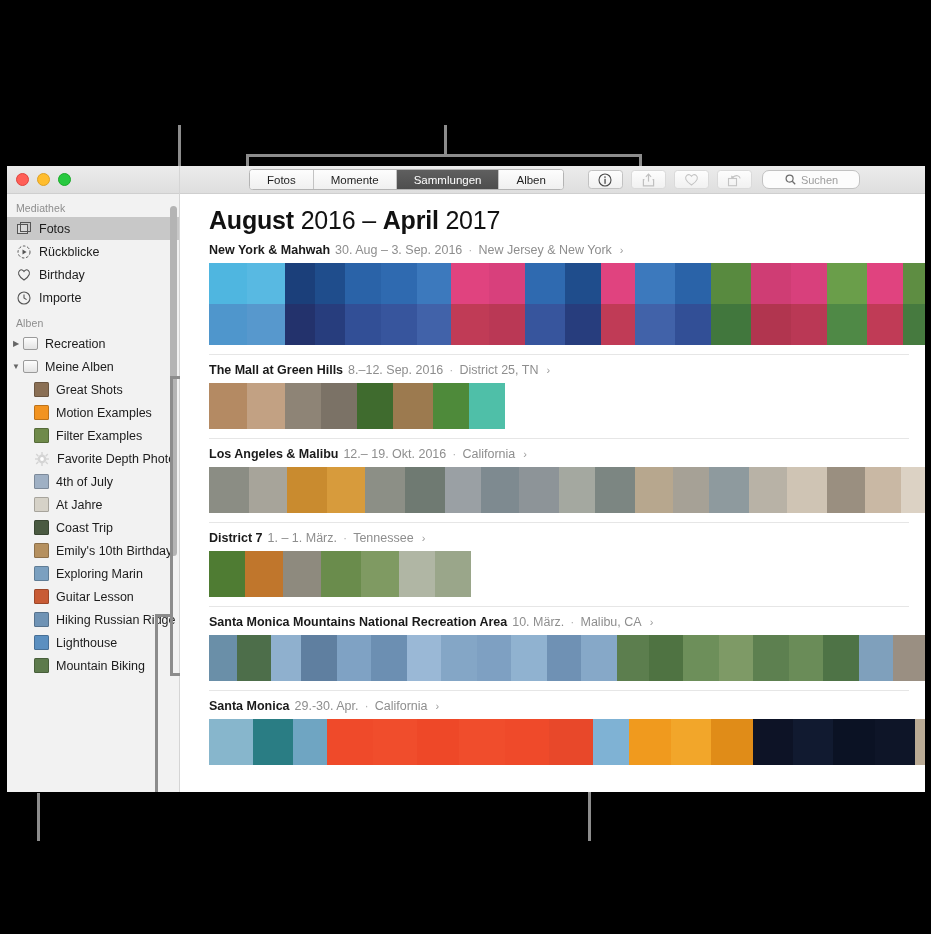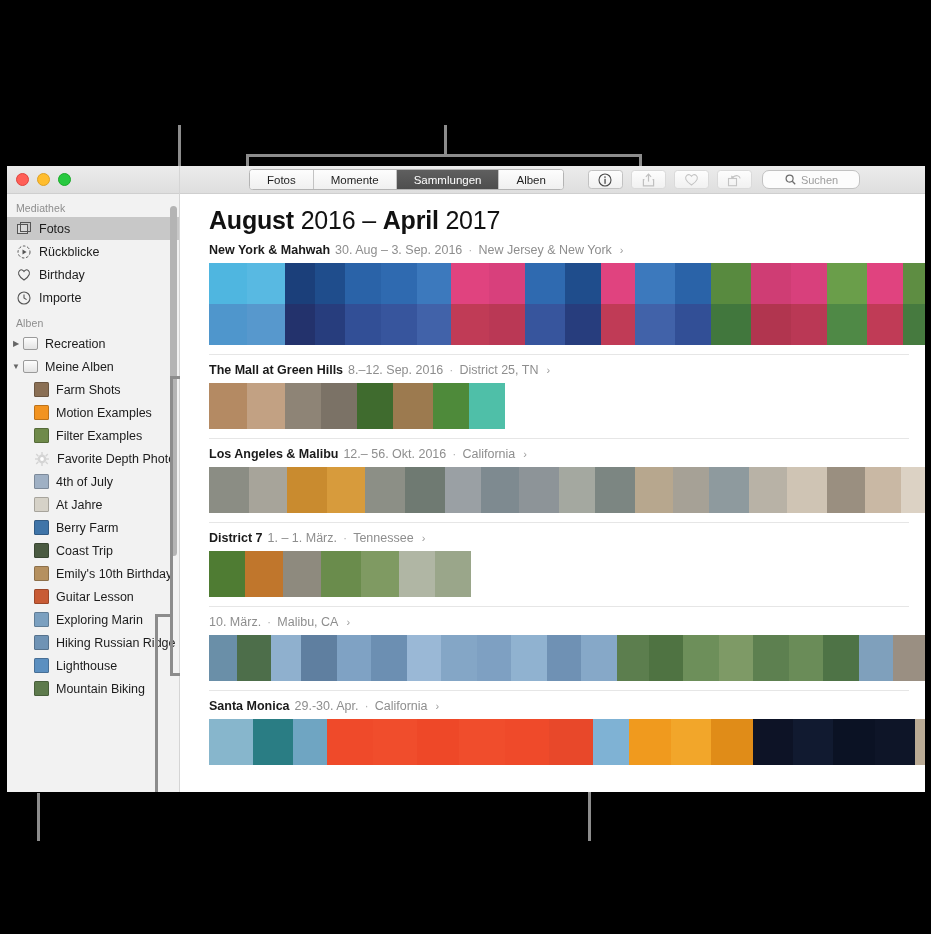--- a/index.html
+++ b/index.html
@@ -347,21 +347,21 @@
 
       <div class="sb-row group">
         <span class="disclosure">▼</span>
         <span class="folder-icon"></span>
         <span class="sb-label">Meine Alben</span>
       </div>
 
       <div id="album-list">
           <div class="sb-row indent">
             <span class="thumb" style="background: rgb(138, 111, 84);"></span>
-            <span class="sb-label">Farm Shots</span>
+            <span class="sb-label">Great Shots</span>
           </div>
           <div class="sb-row indent">
             <span class="thumb" style="background: rgb(242, 147, 32);"></span>
             <span class="sb-label">Motion Examples</span>
           </div>
           <div class="sb-row indent">
             <span class="thumb" style="background: rgb(111, 138, 74);"></span>
             <span class="sb-label">Filter Examples</span>
           </div>
           <div class="sb-row indent">
@@ -385,38 +385,34 @@
           </div>
           <div class="sb-row indent">
             <span class="thumb" style="background: rgb(159, 176, 196);"></span>
             <span class="sb-label">4th of July</span>
           </div>
           <div class="sb-row indent">
             <span class="thumb" style="background: rgb(214, 210, 200);"></span>
             <span class="sb-label">At Jahre</span>
           </div>
           <div class="sb-row indent">
-            <span class="thumb" style="background: rgb(63, 116, 168);"></span>
-            <span class="sb-label">Berry Farm</span>
-          </div>
-          <div class="sb-row indent">
             <span class="thumb" style="background: rgb(74, 90, 65);"></span>
             <span class="sb-label">Coast Trip</span>
           </div>
           <div class="sb-row indent">
             <span class="thumb" style="background: rgb(181, 144, 95);"></span>
             <span class="sb-label">Emily's 10th Birthday</span>
           </div>
           <div class="sb-row indent">
+            <span class="thumb" style="background: rgb(123, 160, 192);"></span>
+            <span class="sb-label">Exploring Marin</span>
+          </div>
+          <div class="sb-row indent">
             <span class="thumb" style="background: rgb(200, 91, 53);"></span>
             <span class="sb-label">Guitar Lesson</span>
-          </div>
-          <div class="sb-row indent">
-            <span class="thumb" style="background: rgb(123, 160, 192);"></span>
-            <span class="sb-label">Exploring Marin</span>
           </div>
           <div class="sb-row indent">
             <span class="thumb" style="background: rgb(111, 147, 181);"></span>
             <span class="sb-label">Hiking Russian Ridge</span>
           </div>
           <div class="sb-row indent">
             <span class="thumb" style="background: rgb(91, 143, 192);"></span>
             <span class="sb-label">Lighthouse</span>
           </div>
           <div class="sb-row indent">
@@ -616,21 +612,21 @@
                 <div class="tile" style="width: 36px; background: rgb(63, 107, 46);"></div>
                 <div class="tile" style="width: 40px; background: rgb(156, 122, 79);"></div>
                 <div class="tile" style="width: 36px; background: rgb(78, 138, 58);"></div>
                 <div class="tile" style="width: 36px; background: rgb(79, 191, 168);"></div>
               </div>
               <div class="sep"></div>
             </div>
             <div class="collection">
               <div class="collection-head">
                 <span class="ch-title">Los Angeles &amp; Malibu</span>
-                <span class="ch-date">12.– 56. Okt. 2016</span>
+                <span class="ch-date">12.– 19. Okt. 2016</span>
                 <span class="ch-dot">·</span>
                 <span class="ch-place">California</span>
                 <span class="ch-arrow">›</span>
               </div>
               <div class="strip short">
                 <div class="tile" style="width: 40px; background: rgb(139, 141, 132);"></div>
                 <div class="tile" style="width: 38px; background: rgb(167, 164, 154);"></div>
                 <div class="tile" style="width: 40px; background: rgb(201, 139, 47);"></div>
                 <div class="tile" style="width: 38px; background: rgb(215, 155, 60);"></div>
                 <div class="tile" style="width: 40px; background: rgb(140, 143, 134);"></div>
@@ -665,20 +661,21 @@
                 <div class="tile" style="width: 38px; background: rgb(142, 138, 126);"></div>
                 <div class="tile" style="width: 40px; background: rgb(106, 140, 76);"></div>
                 <div class="tile" style="width: 38px; background: rgb(127, 154, 98);"></div>
                 <div class="tile" style="width: 36px; background: rgb(176, 182, 164);"></div>
                 <div class="tile" style="width: 36px; background: rgb(154, 166, 138);"></div>
               </div>
               <div class="sep"></div>
             </div>
             <div class="collection">
               <div class="collection-head">
+                <span class="ch-title">Santa Monica Mountains National Recreation Area</span>
                 <span class="ch-date">10. März.</span>
                 <span class="ch-dot">·</span>
                 <span class="ch-place">Malibu, CA</span>
                 <span class="ch-arrow">›</span>
               </div>
               <div class="strip short">
                 <div class="tile" style="width: 28px; background: rgb(106, 143, 168);"></div>
                 <div class="tile" style="width: 34px; background: rgb(77, 110, 74);"></div>
                 <div class="tile" style="width: 30px; background: rgb(143, 176, 206);"></div>
                 <div class="tile" style="width: 36px; background: rgb(95, 127, 160);"></div>

